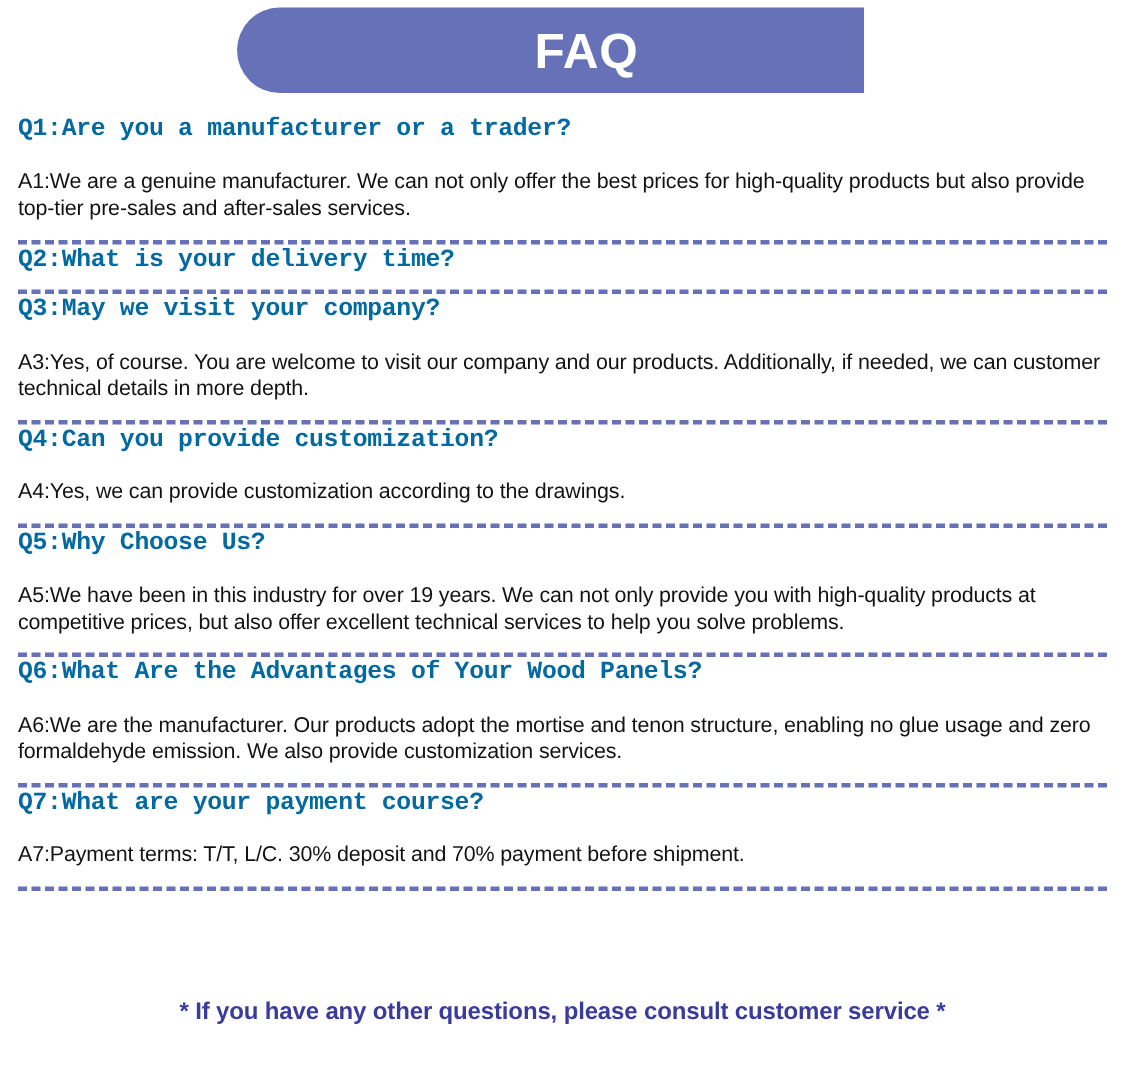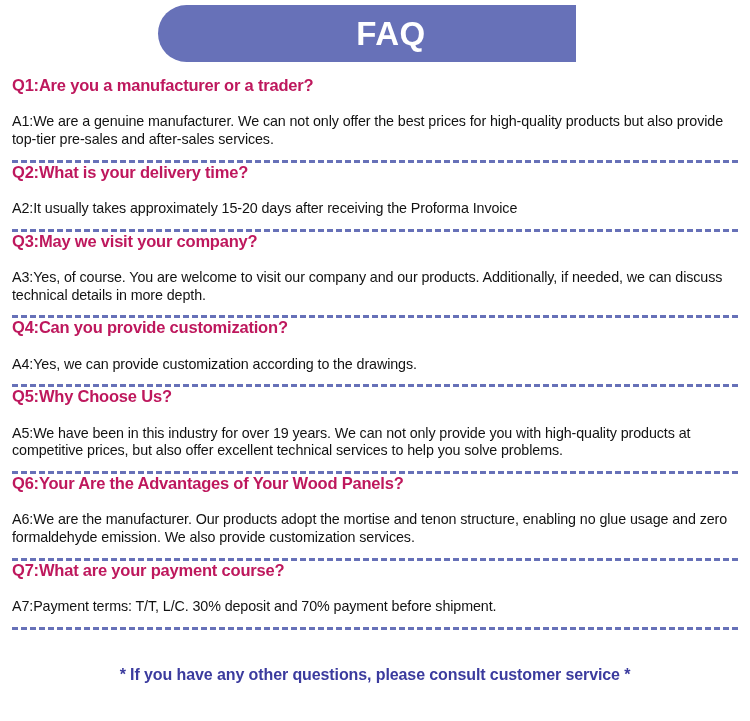--- a/index.html
+++ b/index.html
@@ -57,24 +57,24 @@
     width: 726px;
   }
 
   .faq-item {
     width: 100%;
   }
 
   .faq-question {
     font-size: 16.5px;
     font-weight: bold;
-    color: #be185d;
+    color: #0369a1;
     line-height: 1.18;
     letter-spacing: -0.2px;
-    font-family: Liberation Sans, sans-serif;
+    font-family: Liberation Mono, monospace;
     white-space: nowrap;
   }
 
   .faq-answer {
     font-size: 14.3px;
     font-weight: normal;
     color: #121212;
     line-height: 1.23;
     letter-spacing: -0.1px;
     margin-top: 18px;
@@ -118,44 +118,43 @@
   <div class="faq-list">
 
     <div class="faq-item">
       <div class="faq-question sp-q1">Q1:Are you a manufacturer or a trader?</div>
       <div class="faq-answer">A1:We are a genuine manufacturer. We can not only offer the best prices for high-quality products but also provide top-tier pre-sales and after-sales services.</div>
       <div class="divider"></div>
     </div>
 
     <div class="faq-item">
       <div class="faq-question">Q2:What is your delivery time?</div>
-      <div class="faq-answer">A2:It usually takes approximately 15-20 days after receiving the Proforma Invoice</div>
       <div class="divider"></div>
     </div>
 
     <div class="faq-item">
       <div class="faq-question">Q3:May we visit your company?</div>
-      <div class="faq-answer">A3:Yes, of course. You are welcome to visit our company and our products. Additionally, if needed, we can discuss technical details in more depth.</div>
+      <div class="faq-answer">A3:Yes, of course. You are welcome to visit our company and our products. Additionally, if needed, we can customer technical details in more depth.</div>
       <div class="divider"></div>
     </div>
 
     <div class="faq-item">
       <div class="faq-question">Q4:Can you provide customization?</div>
       <div class="faq-answer">A4:Yes, we can provide customization according to the drawings.</div>
       <div class="divider"></div>
     </div>
 
     <div class="faq-item">
       <div class="faq-question">Q5:Why Choose Us?</div>
       <div class="faq-answer">A5:We have been in this industry for over 19 years. We can not only provide you with high-quality products at competitive prices, but also offer excellent technical services to help you solve problems.</div>
       <div class="divider"></div>
     </div>
 
     <div class="faq-item">
-      <div class="faq-question">Q6:Your Are the Advantages of Your Wood Panels?</div>
+      <div class="faq-question">Q6:What Are the Advantages of Your Wood Panels?</div>
       <div class="faq-answer">A6:We are the manufacturer. Our products adopt the mortise and tenon structure, enabling no glue usage and zero formaldehyde emission. We also provide customization services.</div>
       <div class="divider"></div>
     </div>
 
     <div class="faq-item">
       <div class="faq-question">Q7:What are your payment course?</div>
       <div class="faq-answer">A7:Payment terms: T/T, L/C. 30% deposit and 70% payment before shipment.</div>
       <div class="divider"></div>
     </div>
 

